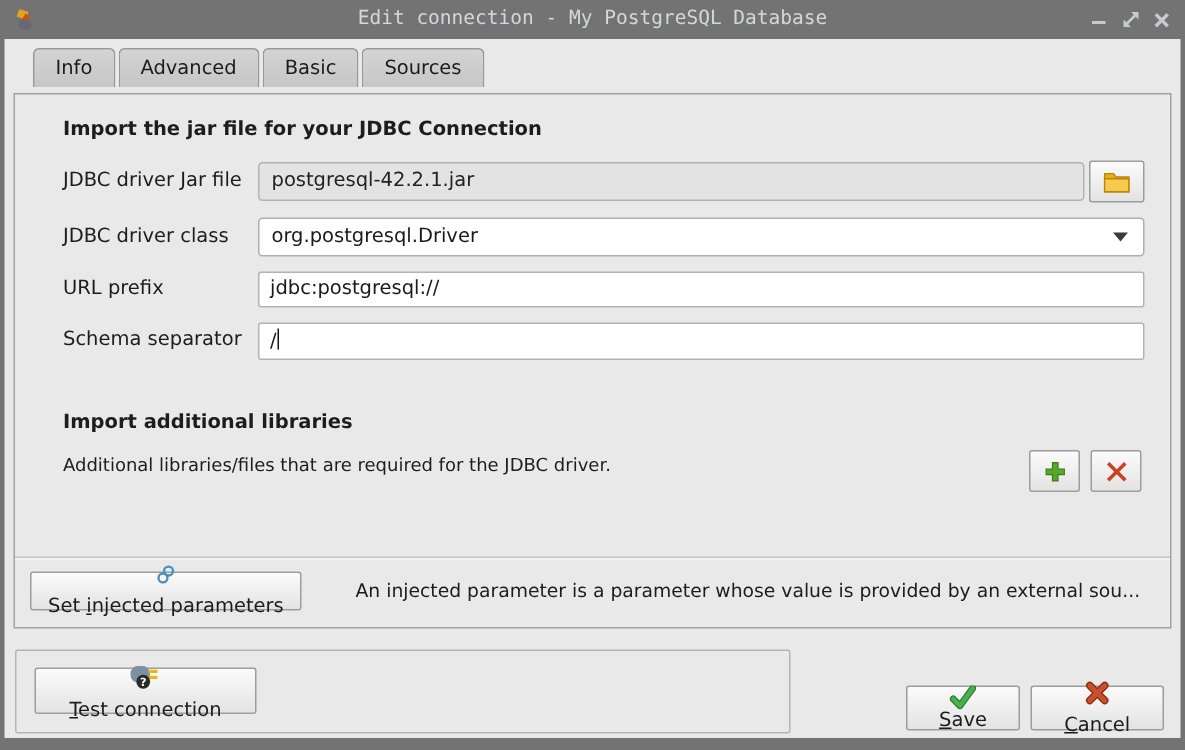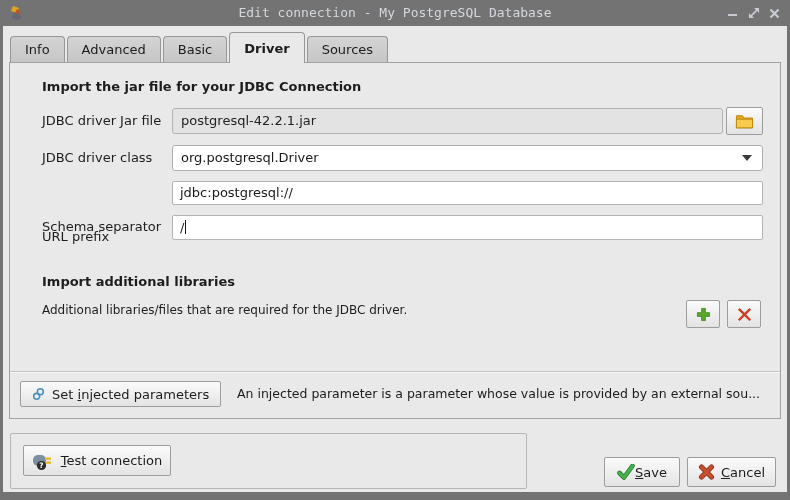--- a/index.html
+++ b/index.html
@@ -11,21 +11,21 @@
   .apptitle { position:absolute; left:0; right:0; top:5px; text-align:center;
               font-family:"DejaVu Sans Mono","Liberation Mono",monospace; font-size:13px; color:#d4d7dc; }
   .appicon { position:absolute; left:9px; top:5px; width:15px; height:16px; }
   .wmcontrols { position:absolute; right:9px; top:0; height:26px; display:flex; align-items:center; gap:8px; }
   .wmbtn { width:13px; height:13px; display:flex; align-items:center; justify-content:center; cursor:default; }
 
   
   .client { position:absolute; left:3px; right:3px; top:26px; bottom:8px; background:#e9e9e9; }
 
   
-  .tabbar { position:absolute; left:7px; top:6px; display:flex; align-items:flex-end; gap:2px; z-index:3; }
+  .tabbar { position:absolute; left:19px; top:6px; display:flex; align-items:flex-end; gap:2px; z-index:3; }
   .tab { height:25px; padding:0 14px; display:flex; align-items:center; font-size:13px; color:#1c1c1c;
          background:linear-gradient(#d4d4d4,#c6c6c6); border:1px solid #979797; border-bottom:none;
          border-radius:4px 4px 0 0; cursor:default; }
   .tab.active { height:30px; background:#e9e9e9; font-weight:bold; margin-bottom:-1px; position:relative; z-index:4; }
 
   .panel { position:absolute; left:6px; right:6px; top:36px; height:355px; border:1px solid #a2a2a2;
            background:#e9e9e9; z-index:1; }
 
   .h-section { position:absolute; left:32px; font-weight:bold; font-size:13px; color:#1d1d1d; }
   .lab { position:absolute; left:32px; font-size:13px; color:#1d1d1d; }
@@ -38,21 +38,21 @@
            font-size:13px; color:#1a1a1a; cursor:default; }
   .combo-arrow { position:absolute; right:10px; top:9px; width:0; height:0;
                  border-left:5px solid transparent; border-right:5px solid transparent;
                  border-top:6px solid #3b3b3b; }
   .tinput { position:absolute; left:162px; width:575px; height:22px; line-height:22px;
             background:#ffffff; border:1px solid #b3b3b3; border-radius:2px; padding:0 7px;
             font-size:13px; color:#1a1a1a; white-space:nowrap; overflow:hidden; }
   .caret { display:inline-block; width:1px; height:14px; background:#15151f; vertical-align:-2px; margin-left:1px; }
 
   .btn { background:linear-gradient(#fbfbfb,#e3e3e3); border:1px solid #9d9d9d; border-radius:2px;
-         display:flex; align-items:center; justify-content:center; cursor:default; box-sizing:border-box; }
+         display:flex; align-items:center; justify-content:center; cursor:default; box-sizing:border-box;flex-direction:column; }
 
   .libdesc { position:absolute; left:32px; top:240px; font-size:12px; color:#1d1d1d; }
   .sep { position:absolute; left:0; right:0; top:308px; height:0;
          border-top:1px solid #c2c2c2; border-bottom:1px solid #f6f6f6; }
 
   .inj-btn { position:absolute; left:10px; top:318px; height:26px; padding:0 11px; font-size:13px; gap:7px; color:#1c1c1c; }
   .inj-desc { position:absolute; left:227px; top:323px; right:8px; font-size:12.5px; color:#1c1c1c;
               white-space:nowrap; overflow:hidden; }
 
   .groupbox { position:absolute; left:7px; top:407px; width:515px; height:54px;
@@ -102,23 +102,20 @@
     <div class="tabbar">
       <div class="tab">
           <span>Info</span>
         </div>
       <div class="tab">
           <span>Advanced</span>
         </div>
       <div class="tab">
           <span>Basic</span>
         </div>
-      <div class="tab active">
-          <span>Driver</span>
-        </div>
       <div class="tab">
           <span>Sources</span>
         </div>
     </div>
 
     <div class="panel">
 
       <div class="h-section" style="top:16px;">Import the jar file for your JDBC Connection</div>
 
       <div class="lab" style="top:50px;">JDBC driver Jar file</div>
@@ -131,21 +128,21 @@
           </svg>
         </span>
       </div>
 
       <div class="lab" style="top:87px;">JDBC driver class</div>
       <div class="combo">
         <span>org.postgresql.Driver</span>
         <span class="combo-arrow"></span>
       </div>
 
-      <div class="lab" style="top:122px;margin-top:44px;">URL prefix</div>
+      <div class="lab" style="top:122px;">URL prefix</div>
       <div class="tinput" style="top:118px;">
         <span>jdbc:postgresql://</span>
       </div>
 
       <div class="lab" style="top:156px;">Schema separator</div>
       <div class="tinput" style="top:152px; height:23px; line-height:23px;">
         <span>/</span><span class="caret"></span>
       </div>
 
       <div class="h-section" style="top:211px;">Import additional libraries</div>

